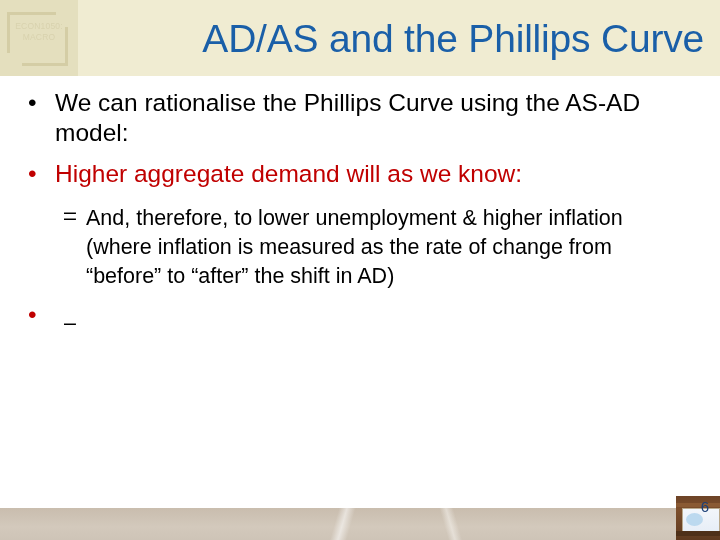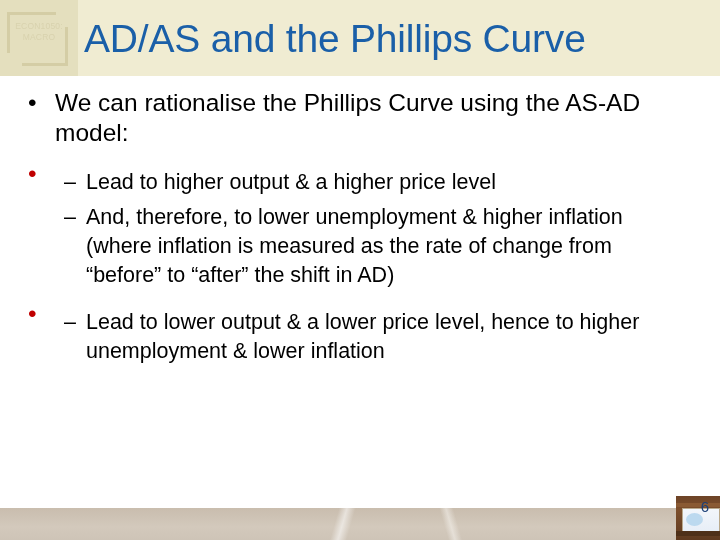--- a/index.html
+++ b/index.html
@@ -75,21 +75,21 @@
   }
   #logo-text .l2 { display: block; }
 
   #slide-title {
     position: absolute;
     left: 84px;
     top: 13px;
     width: 620px;
     height: 52px;
     line-height: 52px;
-    text-align: left;
+    text-align: right;
     color: #1a5fa8;
     font-size: 39px;
     font-weight: normal;
     letter-spacing: -0.2px;
     white-space: nowrap;
     font-family: "Liberation Sans", sans-serif;
   }
 
   
   #body-area {
@@ -228,47 +228,46 @@
 
     <div id="p1" class="para lvl1">
       <span class="marker">•</span>
       <span>We can rationalise the Phillips Curve using the AS-AD model:</span>
     </div>
 
     <div class="gap-a"></div>
 
     <div class="para lvl1 red">
       <span class="marker">•</span>
+      <span>Higher aggregate demand will as we know:</span>
     </div>
 
     <div class="gap-b"></div>
 
     <div class="para lvl2">
       <span class="marker">–</span>
-      <span>Lead to higher output &amp; a higher price level</span>
     </div>
 
     <div class="gap-c"></div>
 
     <div class="para lvl2">
       <span class="marker">–</span>
       <span>And, therefore, to lower unemployment &amp; higher inflation (where inflation is measured as the rate of change from “before” to “after” the shift in AD)</span>
     </div>
 
     <div class="gap-b"></div>
 
     <div class="para lvl1 red">
       <span class="marker">•</span>
     </div>
 
     <div class="gap-b"></div>
 
     <div class="para lvl2">
       <span class="marker">–</span>
-      <span>Lead to lower output &amp; a lower price level, hence to higher unemployment &amp; lower inflation</span>
     </div>
 
   </div>
 
   <div id="footer-band"></div>
 
   <div id="page-thumb">
     <div id="thumb-shelf-top"></div>
     <div id="thumb-plate">
       <div id="thumb-oval"></div>

